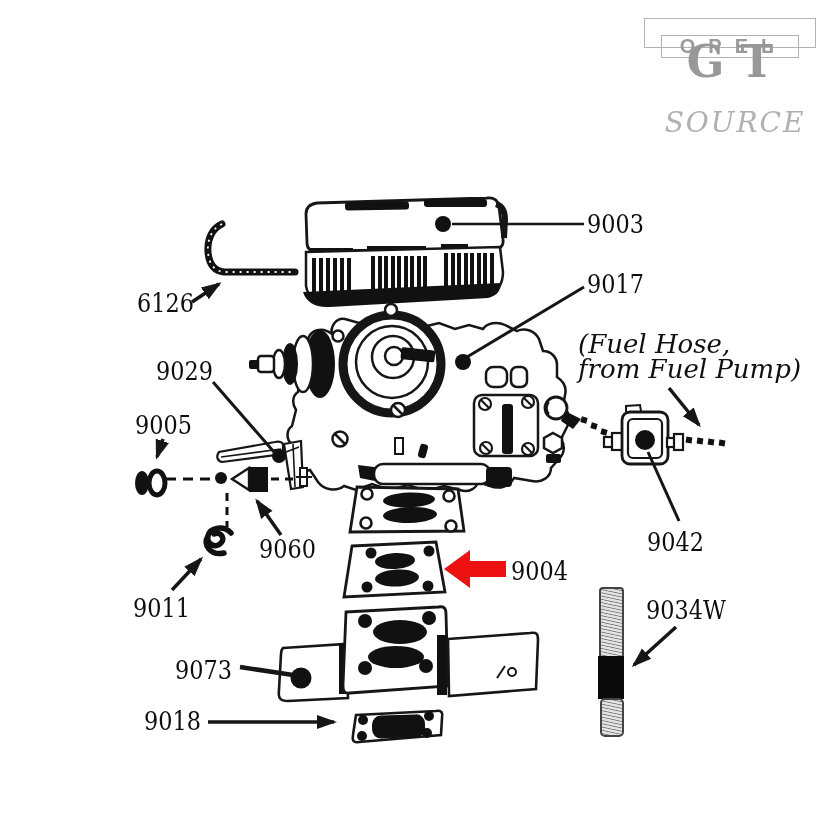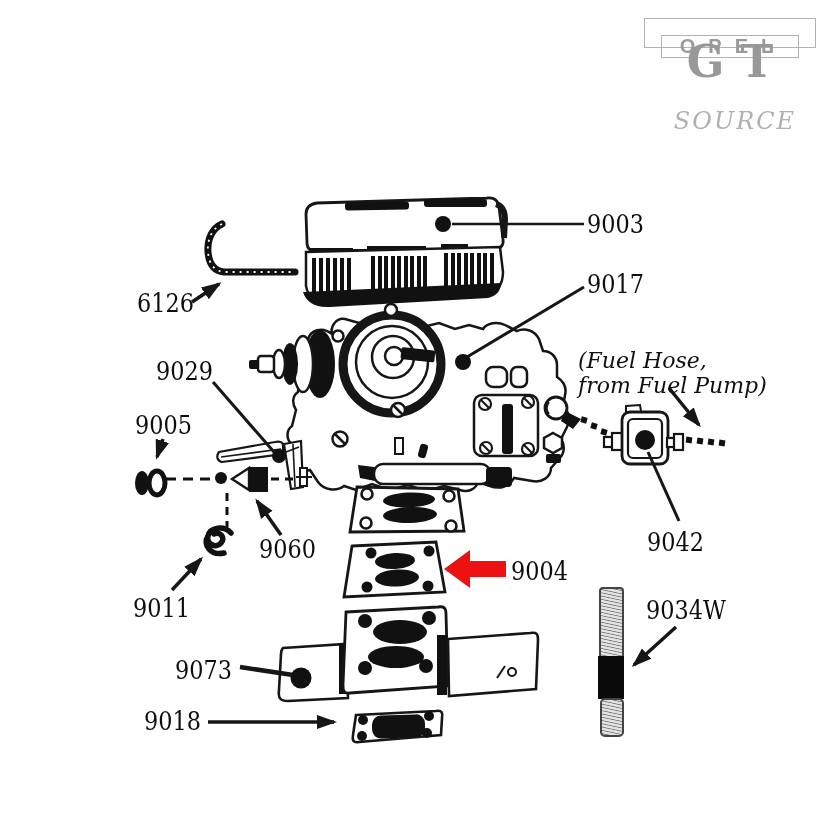--- a/index.html
+++ b/index.html
@@ -1,33 +1,33 @@
 <!DOCTYPE html>
 <html><head>
 <meta charset="utf-8">
 <style>
   html,body{margin:0;padding:0;background:#fff;}
   .stage{position:relative;width:840px;height:840px;background:#fff;overflow:hidden;
          font-family:"DejaVu Serif",serif;}
   .stage svg{position:absolute;left:0;top:0;}
   .plabel{position:absolute;font:26px "DejaVu Serif",serif;color:#0d0d0d;
           transform:scaleX(0.86);transform-origin:0 0;white-space:nowrap;}
-  .note{position:absolute;left:578px;top:332px;font-style:italic;font-size:22px;
-        line-height:25px;color:#101010;white-space:nowrap;margin-top:16px;}
+  .note{position:absolute;left:578px;top:332px;font-style:italic;font-size:26px;
+        line-height:25px;color:#101010;white-space:nowrap;}
   .opelbox{position:absolute;left:644px;top:18px;width:172px;height:30px;
            border:1.5px solid #b2b2b2;box-sizing:border-box;background:#fff;}
   .opelbox-inner{margin:16px;border:1.5px solid #b2b2b2;height:calc(100% - 7px);
            display:flex;align-items:center;justify-content:center;
            font-weight:bold;font-size:20px;letter-spacing:13px;padding-left:6px;
            color:#9a9a9a;font-family:Liberation Sans, sans-serif;}
   .gttext{position:absolute;left:640px;top:40px;width:180px;text-align:center;
           font-weight:bold;font-size:44px;line-height:1;letter-spacing:16px;
           padding-left:16px;box-sizing:border-box;color:#989898;}
   .sourcetext{position:absolute;left:630px;top:108px;width:210px;text-align:center;
-          font-style:italic;font-size:24px;line-height:1.1;letter-spacing:2px;
+          font-style:italic;font-size:28px;line-height:1.1;letter-spacing:2px;
           color:#b0b0b0;}
 </style>
 </head>
 <body>
 
 <div class="stage">
 
 <svg width="840" height="840" viewBox="0 0 840 840">
   <defs>
     <marker id="ah" markerUnits="userSpaceOnUse" markerWidth="20" markerHeight="16" refX="17" refY="8" orient="auto">

